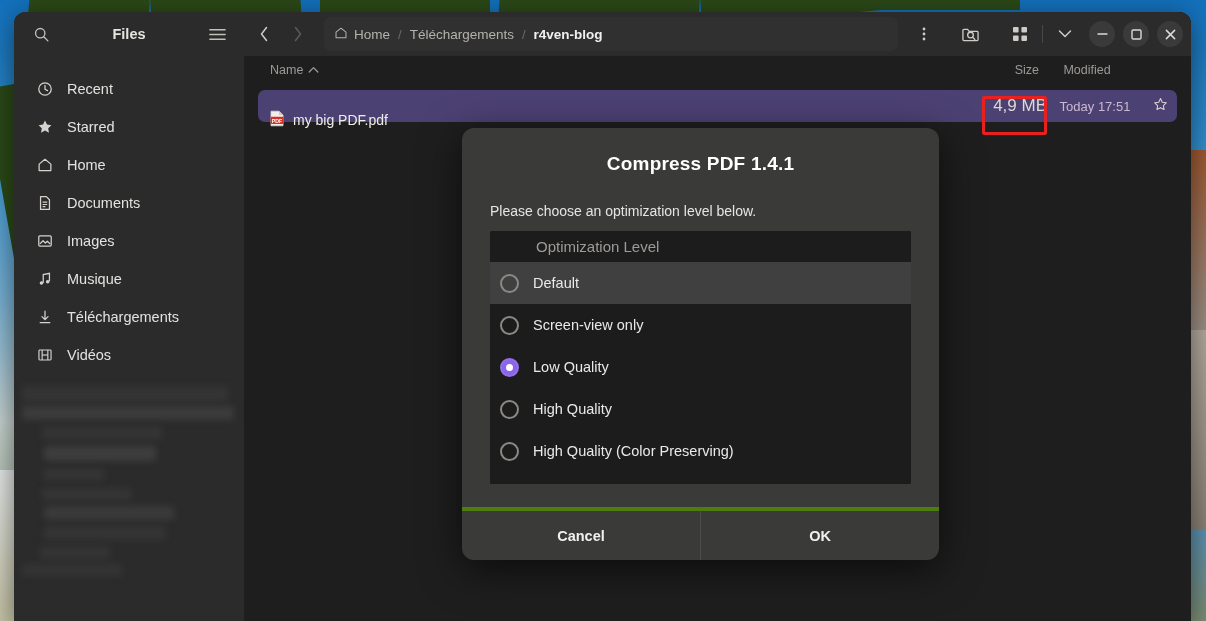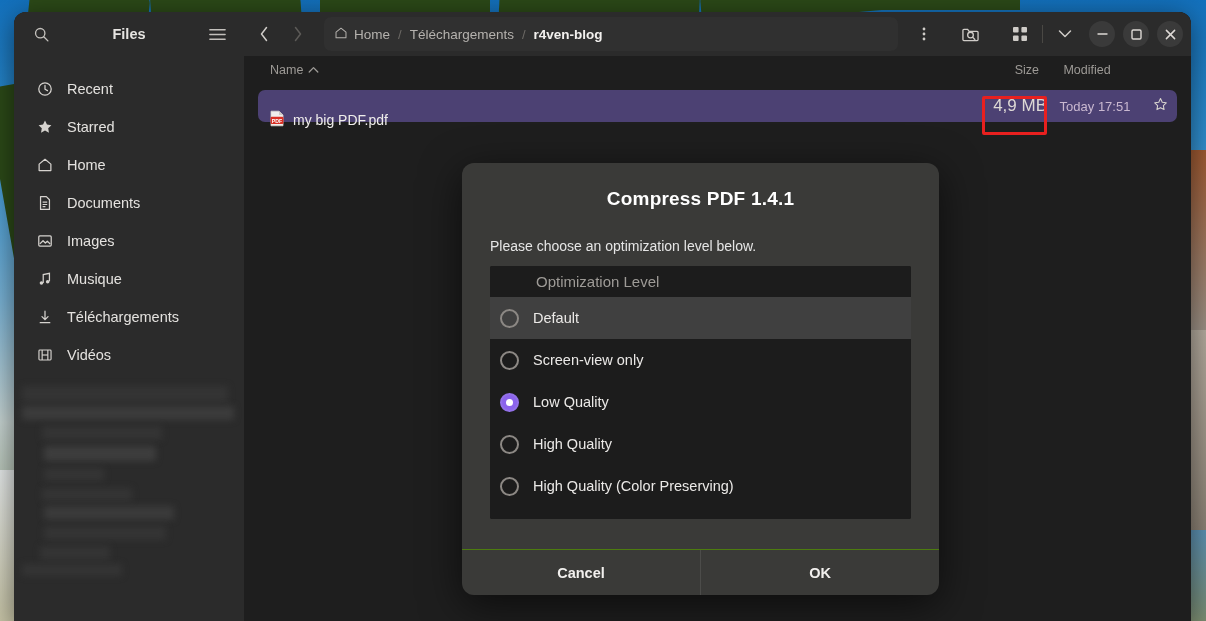--- a/index.html
+++ b/index.html
@@ -96,37 +96,37 @@
   .file-row .f-star { width:34px; text-align:center; color:#d6d2ce; }
 
   
   #size-annotation {
     position:absolute; left:982px; top:96px; width:65px; height:39px;
     border:3px solid #e8201f; border-radius:2px; pointer-events:none;
   }
 
   
   #dialog {
-    position:absolute; left:462px; top:163px; width:477px; height:432px;
+    position:absolute; left:462px; top:128px; width:477px; height:432px;
     background:#3a3a38; border-radius:12px; box-shadow:0 10px 40px rgba(0,0,0,.6);
     display:flex; flex-direction:column; overflow:hidden;
   }
   #dlg-title { text-align:center; color:#ffffff; font-size:19px; font-weight:bold;
                padding:25px 0 0 0; letter-spacing:.2px; }
   #dlg-sub { color:#e5e5e5; font-size:14px; padding:28px 0 0 28px; }
   #opt-table { margin:12px 28px 0 28px; background:#1c1c1c; border-radius:2px; overflow:hidden; }
   .opt-head { background:#1c1c1c; color:#9e9b97; font-size:15px; padding:7px 0 7px 46px; }
   .opt-row { display:flex; align-items:center; height:42px; padding-left:10px;
              color:#ebe9e7; font-size:14.5px; gap:14px; background:#1c1c1c; }
   .opt-row.hovered { background:#404040; }
   .radio { width:19px; height:19px; border-radius:50%; border:2px solid #8c8884;
            flex:0 0 19px; display:flex; align-items:center; justify-content:center; }
   .radio.on { border-color:#9270e8; background:#8b63ec; }
   .radio.on .dot { width:7px; height:7px; border-radius:50%; background:#ffffff; }
-  #dlg-actions { margin-top:auto; display:flex; border-top:1px solid #4d7c0f; height:46px; }
+  #dlg-actions { margin-top:auto; display:flex; border-top:4px solid #4d7c0f; height:53px; }
   .dlg-btn { flex:1; display:flex; align-items:center; justify-content:center;
              color:#f2f0ee; font-size:14.5px; font-weight:bold; }
   .dlg-btn + .dlg-btn { border-left:1px solid #4c4c4a; }
 </style>
 </head>
 <body>
 
 <div id="wallpaper">
   <div class="sky"></div>
   <div class="frond" style="left:30px;top:-26px;width:120px;height:48px;transform:rotate(6deg);"></div>

